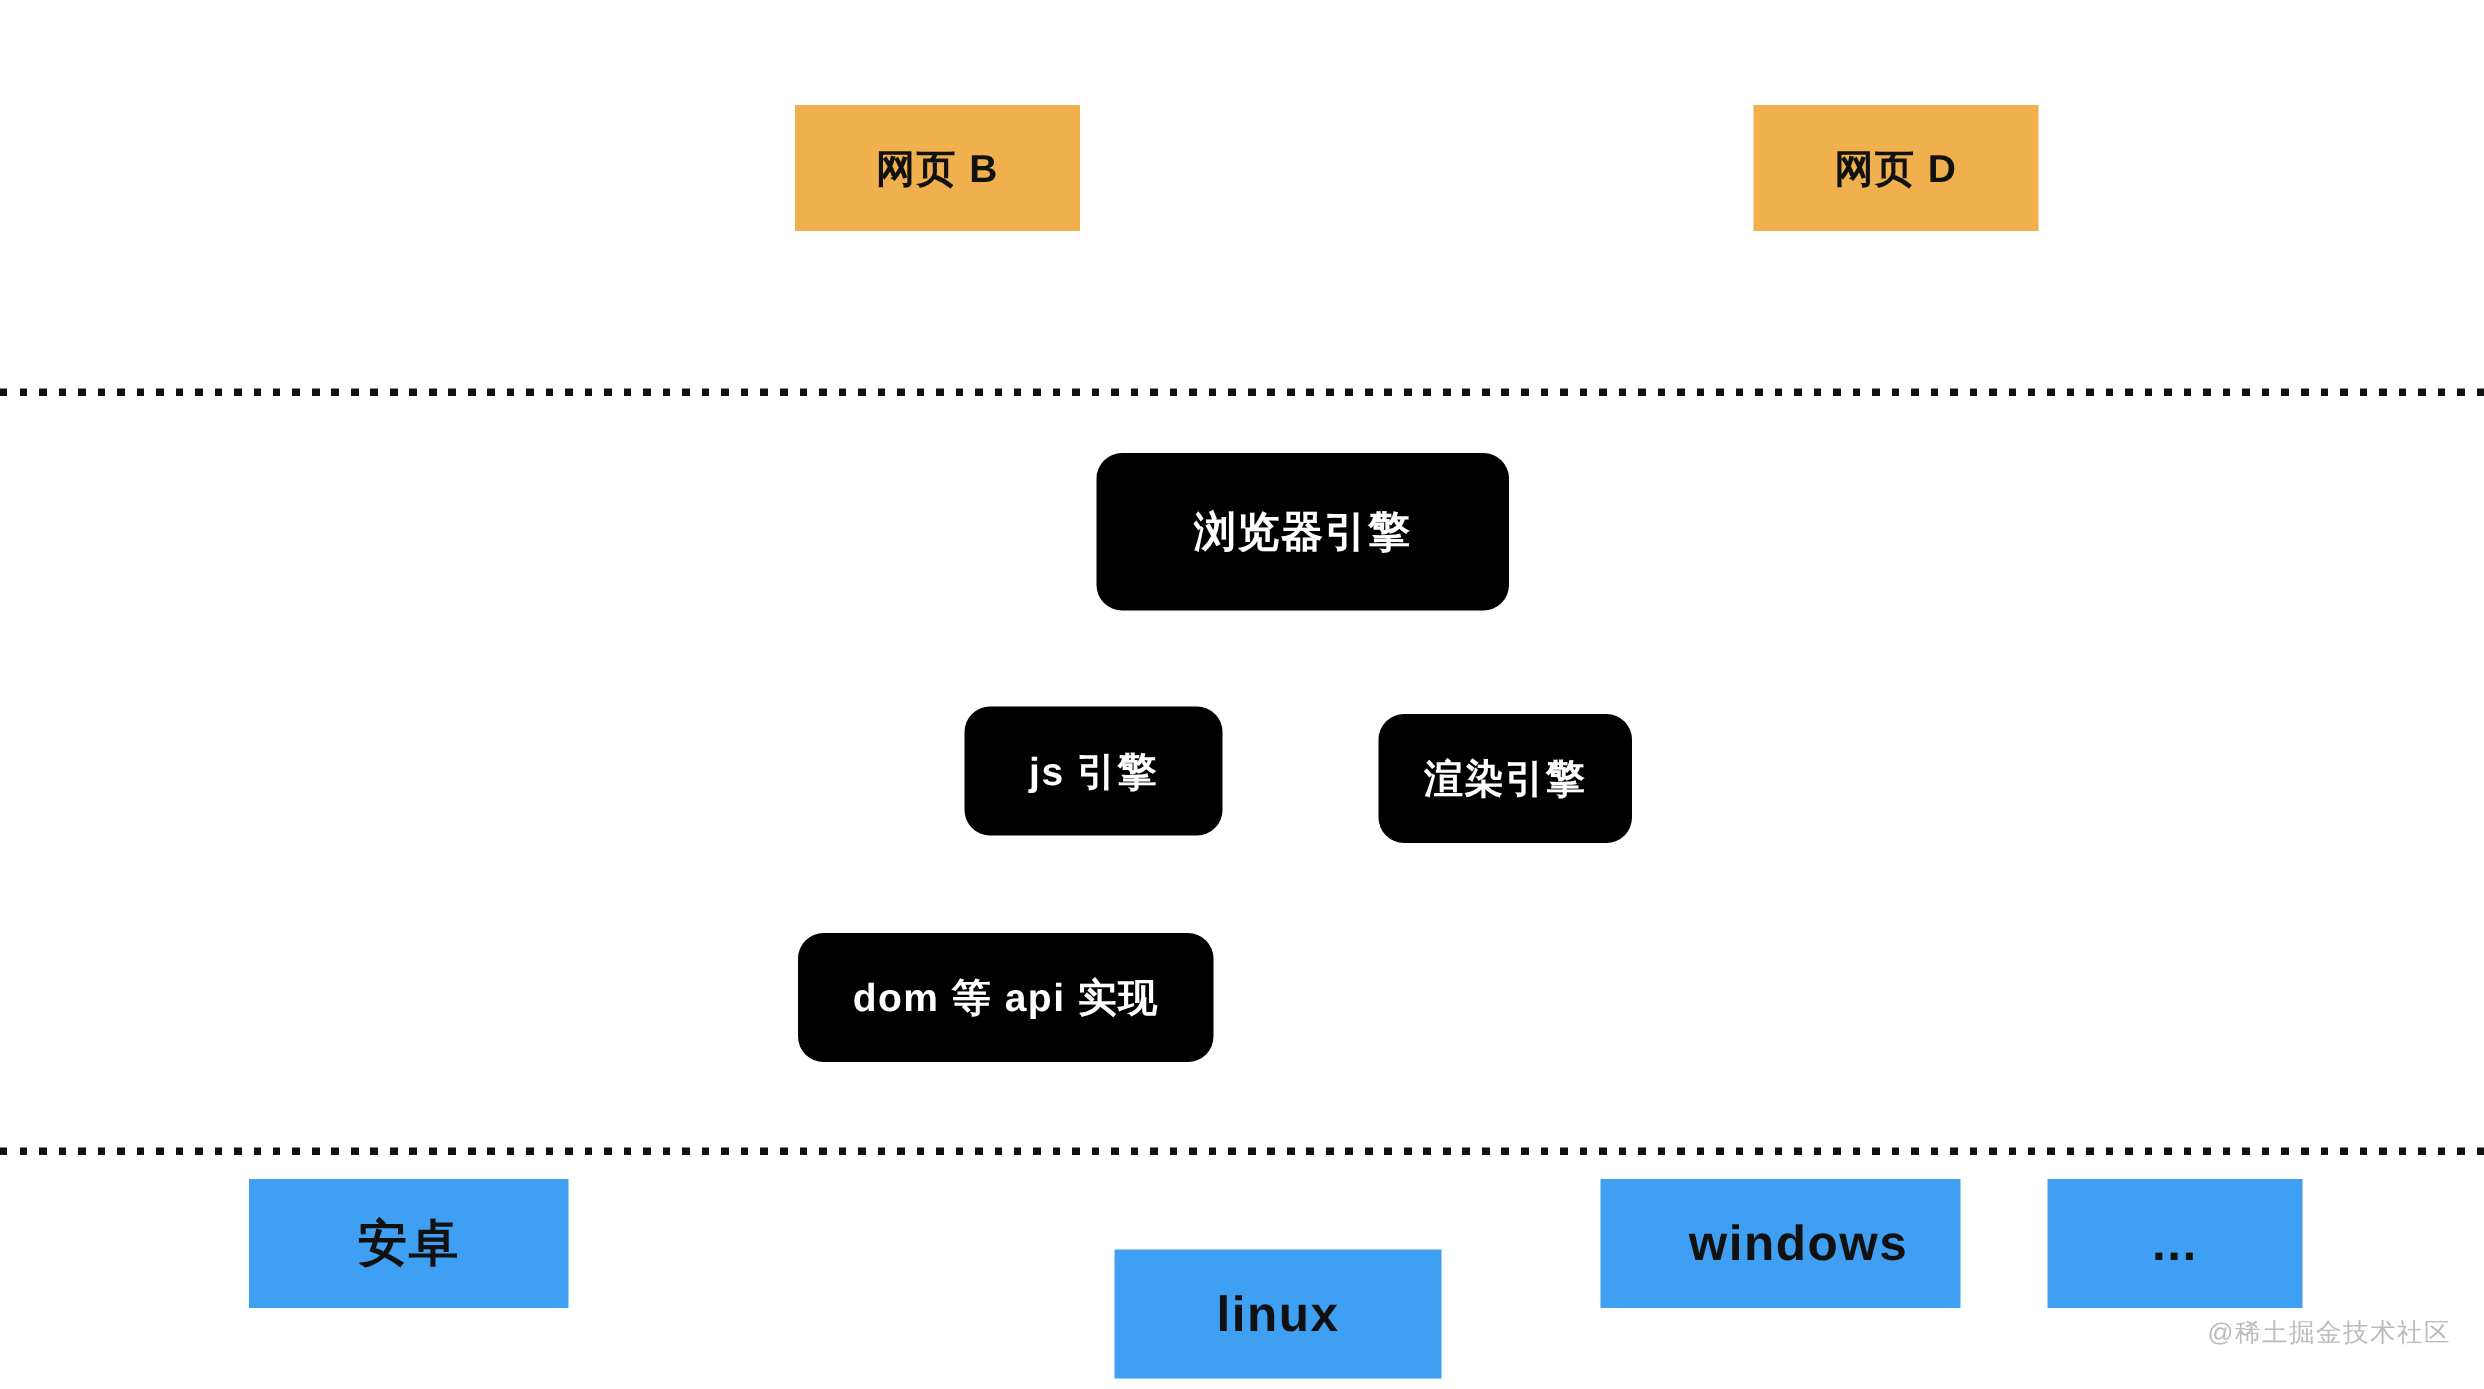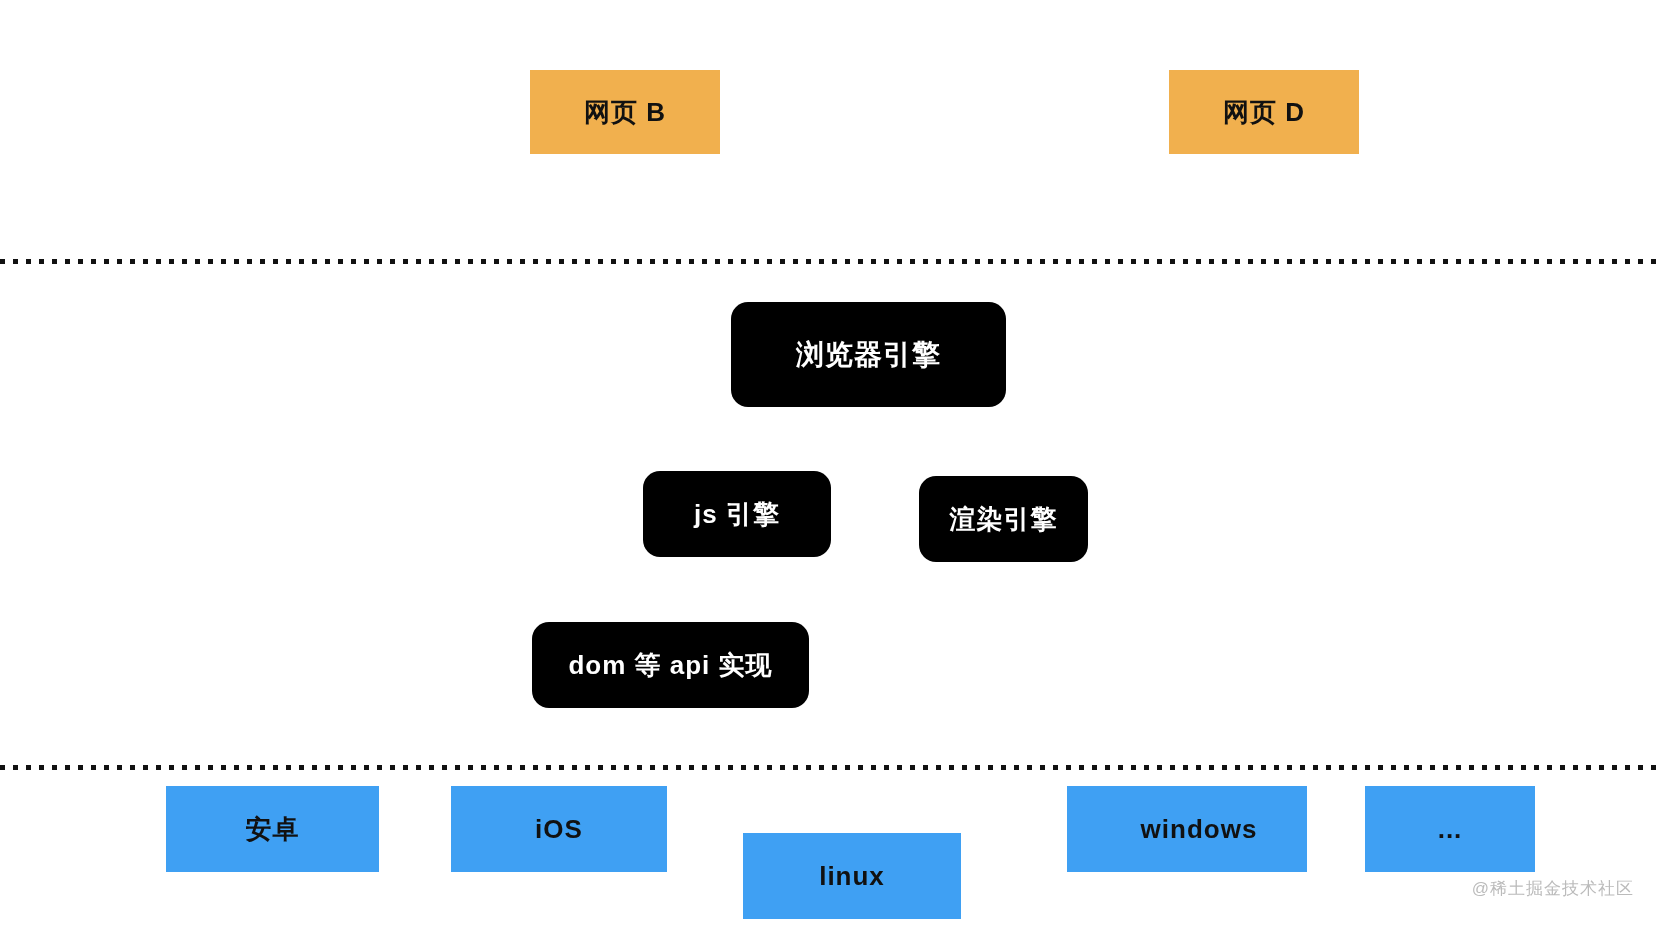--- a/index.html
+++ b/index.html
@@ -50,32 +50,32 @@
   .sep-bottom { top: 765px; }
 
   
   .engine {
     background: var(--engine-fill, #000000);
     color: var(--engine-text, #ffffff);
     font-size: 26px;
     border-radius: 17px;
   }
   .engine-main   { left: 731px; top: 302px; width: 275px; height: 105px; font-size: 28px; }
-  .engine-js     { left: 643px; top: 471px; width: 188px; height: 86px; }
+  .engine-js     { left: 643px; top: 471px; width: 172px; height: 86px; }
   .engine-render { left: 919px; top: 476px; width: 169px; height: 86px; }
   .engine-dom    { left: 532px; top: 622px; width: 277px; height: 86px; }
   .engine-rimpl  { left: 938px; top: 622px; width: 214px; height: 88px; }
 
   
   .platform {
     top: 786px;
     height: 86px;
     background: var(--platform-fill, #3FA0F3);
     color: var(--box-text-dark, #111111);
-    font-size: 26px;
+    font-size: 33px;
   }
   .platform-android { left: 166px;  width: 213px; }
   .platform-ios     { left: 451px;  width: 216px; }
   .platform-linux   { left: 743px;  width: 218px; margin-top: 47px; }
   .platform-windows { left: 1067px; width: 216px; padding-left: 24px; }
   .platform-more    { left: 1365px; width: 170px; }
 
   .watermark {
     position: absolute;
     right: 22px;
@@ -97,20 +97,19 @@
   <div class="sep sep-top"></div>
 
   <div class="box engine engine-main">浏览器引擎</div>
   <div class="box engine engine-js">js 引擎</div>
   <div class="box engine engine-render">渲染引擎</div>
   <div class="box engine engine-dom">dom 等 api 实现</div>
 
   <div class="sep sep-bottom"></div>
 
   <div class="box platform platform-android">安卓</div>
-  <div class="box platform platform-ios">iOS</div>
   <div class="box platform platform-linux">linux</div>
   <div class="box platform platform-windows">windows</div>
   <div class="box platform platform-more">...</div>
 
   <div class="watermark">@稀土掘金技术社区</div>
 
 </div>
 
 </body></html>

